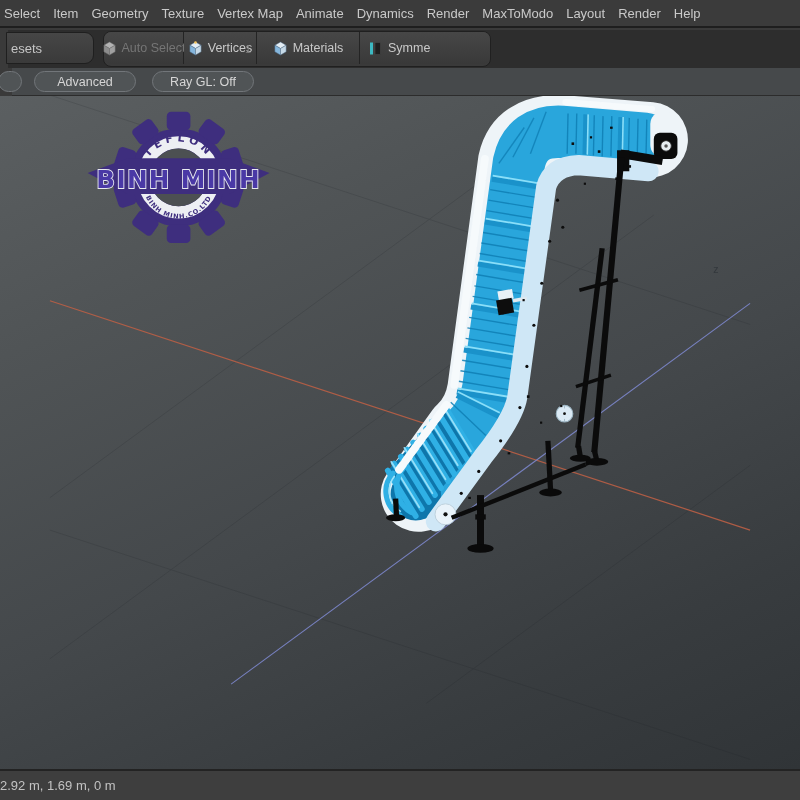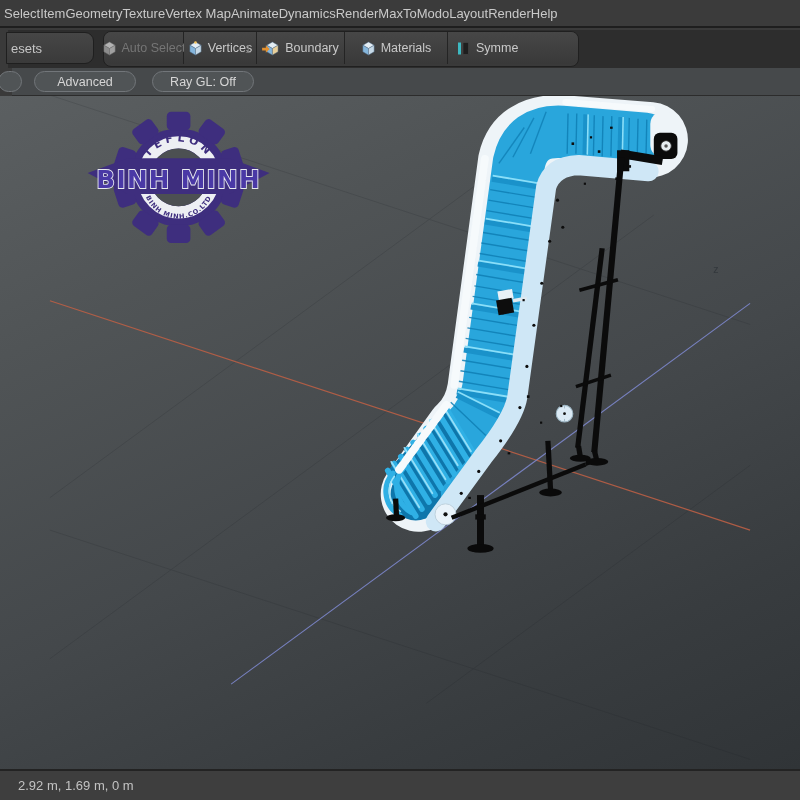--- a/index.html
+++ b/index.html
@@ -2,21 +2,21 @@
 <html><head>
 <meta charset="utf-8">
 <style>
   html,body{margin:0;padding:0;}
   body{width:800px;height:800px;overflow:hidden;position:relative;
        font-family:"Liberation Sans",sans-serif;background:#3a3a3a;}
 
   
   .menubar{position:absolute;left:0;top:0;width:800px;height:28px;
            background:#3b3b3b;border-bottom:2px solid #1e1e1e;
-           display:flex;align-items:center;padding-left:4px;box-sizing:border-box;}
+           display:flex;align-items:center;gap:13px;padding-left:4px;box-sizing:border-box;}
   .menubar span{font-size:13px;color:#c9c9c9;white-space:nowrap;cursor:default;}
 
   
   .toolbar{position:absolute;left:8px;top:30px;width:800px;height:38px;background:#2d2d2d;}
   .presets-frag{position:absolute;left:-2px;top:2px;width:88px;height:32px;
                 background:linear-gradient(#464646,#3a3a3a);
                 border:1px solid #1f1f1f;border-radius:0 9px 9px 0;
                 color:#c6c6c6;font-size:13px;line-height:32px;padding-left:4px;box-sizing:border-box;}
   .btn-group{position:absolute;left:95px;top:1px;height:34px;display:flex;
              border:1px solid #202020;border-radius:8px;background:#3a3a3a;}
@@ -46,21 +46,21 @@
 
   
   .viewport{position:absolute;left:0;top:96px;width:800px;height:673px;
             background:linear-gradient(155deg,#5b5f61 0%,#505456 25%,#44484b 55%,#383c3f 80%,#303437 100%);}
   .viewport svg{position:absolute;left:0;top:0;}
 
   
   .statusbar{position:absolute;left:0;top:769px;width:800px;height:31px;
              background:#3e3e3e;border-top:2px solid #232323;box-sizing:border-box;
              display:flex;align-items:center;}
-  .statusbar span{font-size:13px;color:#c2c2c2;padding-left:18px;}
+  .statusbar span{font-size:13px;color:#c2c2c2;padding-left:0;}
 </style>
 </head>
 <body>
 
 <nav class="menubar">
   <span>Select</span>
   <span>Item</span>
   <span>Geometry</span>
   <span>Texture</span>
   <span>Vertex Map</span>
@@ -91,29 +91,20 @@
       <svg width="15" height="15" viewBox="0 0 16 16">
         <polygon points="8,1 14,4.5 8,8 2,4.5" fill="#e3edf4" stroke="#53708c" stroke-width="0.5"></polygon>
         <polygon points="2,4.5 8,8 8,15 2,11.5" fill="#85b6dc" stroke="#53708c" stroke-width="0.5"></polygon>
         <polygon points="14,4.5 8,8 8,15 14,11.5" fill="#c6d9e7" stroke="#53708c" stroke-width="0.5"></polygon>
         <circle cx="8" cy="1.6" r="1.4" fill="#f5c35a"></circle>
       </svg>
       <span>Vertices</span>
       <span class="sc">1</span>
     </div>
 
-    <div class="btn" style="width:88px">
-      <svg width="18" height="15" viewBox="0 0 19 16">
-        <polygon points="11,1 17,4.5 11,8 5,4.5" fill="#e3edf4" stroke="#53708c" stroke-width="0.5"></polygon>
-        <polygon points="5,4.5 11,8 11,15 5,11.5" fill="#85b6dc" stroke="#53708c" stroke-width="0.5"></polygon>
-        <polygon points="17,4.5 11,8 11,15 17,11.5" fill="#e8cf9a" stroke="#53708c" stroke-width="0.5"></polygon>
-        <polygon points="0,7.2 4,7.2 4,4.6 8,8.6 4,12.6 4,10 0,10" fill="#e2902f"></polygon>
-      </svg>
-      <span>Boundary</span>
-    </div>
 
 
     <div class="btn" style="width:103px">
       <svg width="15" height="15" viewBox="0 0 16 16">
         <polygon points="8,1 14,4.5 8,8 2,4.5" fill="#e3edf4" stroke="#53708c" stroke-width="0.5"></polygon>
         <polygon points="2,4.5 8,8 8,15 2,11.5" fill="#85b6dc" stroke="#53708c" stroke-width="0.5"></polygon>
         <polygon points="14,4.5 8,8 8,15 14,11.5" fill="#c6d9e7" stroke="#53708c" stroke-width="0.5"></polygon>
       </svg>
       <span>Materials</span>
     </div>

